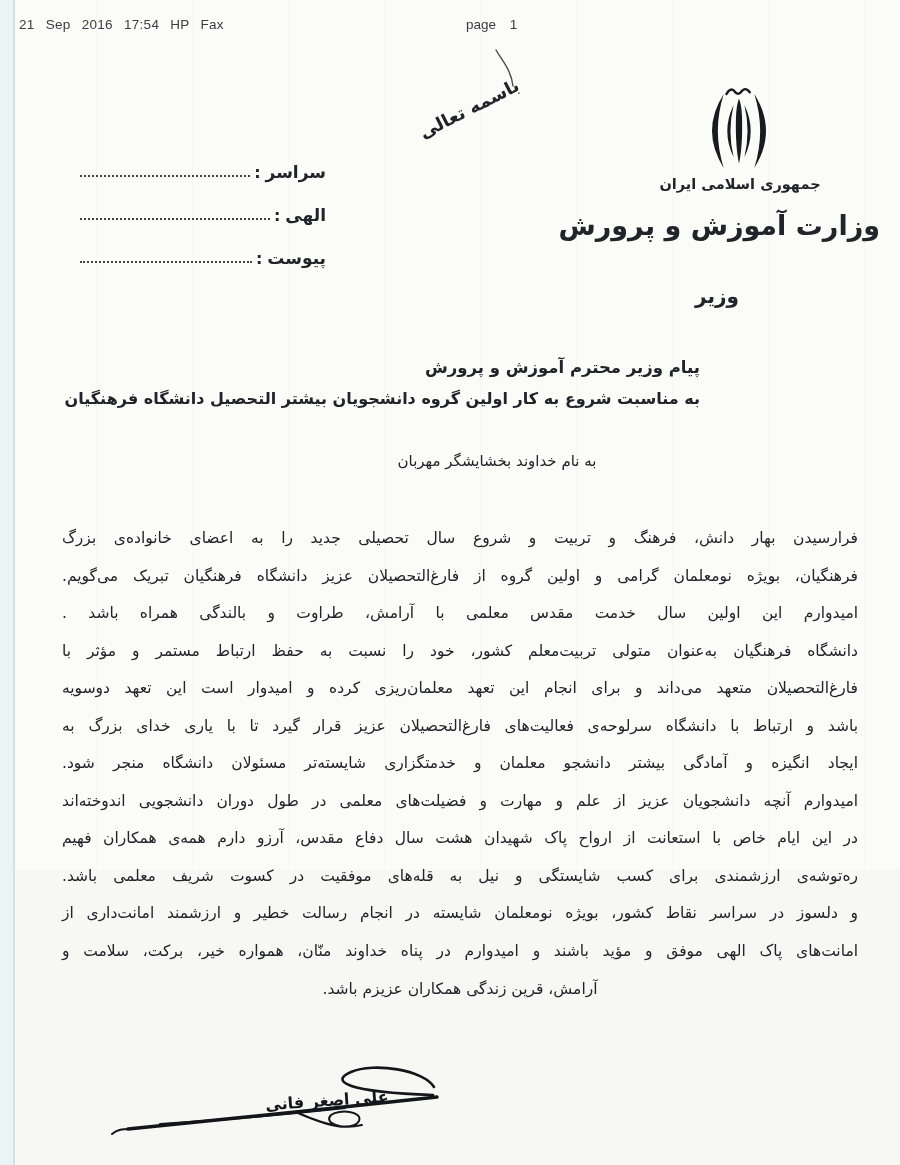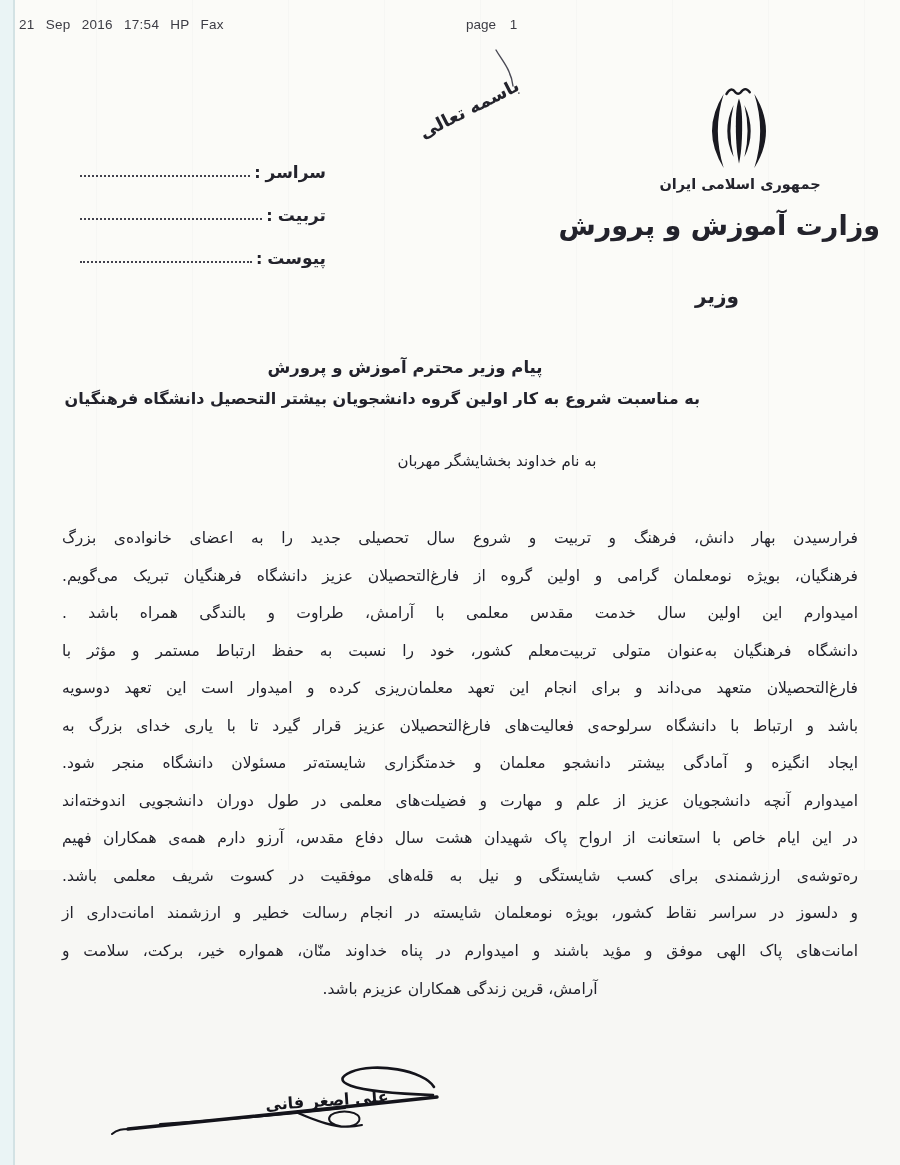--- a/index.html
+++ b/index.html
@@ -30,21 +30,21 @@
 
   
   .ref-row{position:absolute;left:80px;width:246px;height:26px;display:flex;direction:rtl;
            align-items:flex-end;}
   .ref-label{font-size:17px;font-weight:bold;white-space:nowrap;}
   .ref-colon{font-size:16px;font-weight:bold;margin:0 5px 0 4px;}
   .ref-dots{flex:1;border-bottom:2.4px dotted #41414c;margin-bottom:5px;}
 
   
   .title{position:absolute;left:110px;top:358px;width:590px;text-align:center;}
-  .title-l1{font-size:16.5px;font-weight:bold;margin-bottom:12px;}
+  .title-l1{font-size:16.5px;font-weight:bold;margin-bottom:12px;text-align:right;}
   .title-l2{font-size:16px;font-weight:bold;white-space:nowrap;}
   .basmala-line{position:absolute;left:372px;top:452px;width:250px;text-align:center;font-size:15px;}
 
   
   .body-text{position:absolute;left:62px;top:520px;width:796px;font-size:15.5px;
              line-height:37.55px;}
   .bl{width:100%;text-align:justify;text-align-last:justify;white-space:nowrap;overflow:visible;}
   .bl.first{text-align:right;text-align-last:right;}
   .bl.last{text-align:center;text-align-last:center;}
 
@@ -81,21 +81,21 @@
   <div class="fa lh-country">جمهوری اسلامی ایران</div>
   <div class="fa lh-ministry">وزارت آموزش و پرورش</div>
   <div class="fa lh-office">وزیر</div>
 
   <div class="fa ref-row" style="top:156px">
     <span class="ref-label">سراسر</span>
     <span class="ref-colon">:</span>
     <span class="ref-dots"></span>
   </div>
   <div class="fa ref-row" style="top:199px">
-    <span class="ref-label">تربیت</span>
+    <span class="ref-label">الهی</span>
     <span class="ref-colon">:</span>
     <span class="ref-dots"></span>
   </div>
   <div class="fa ref-row" style="top:242px">
     <span class="ref-label">پیوست</span>
     <span class="ref-colon">:</span>
     <span class="ref-dots"></span>
   </div>
 
   <div class="fa title">

